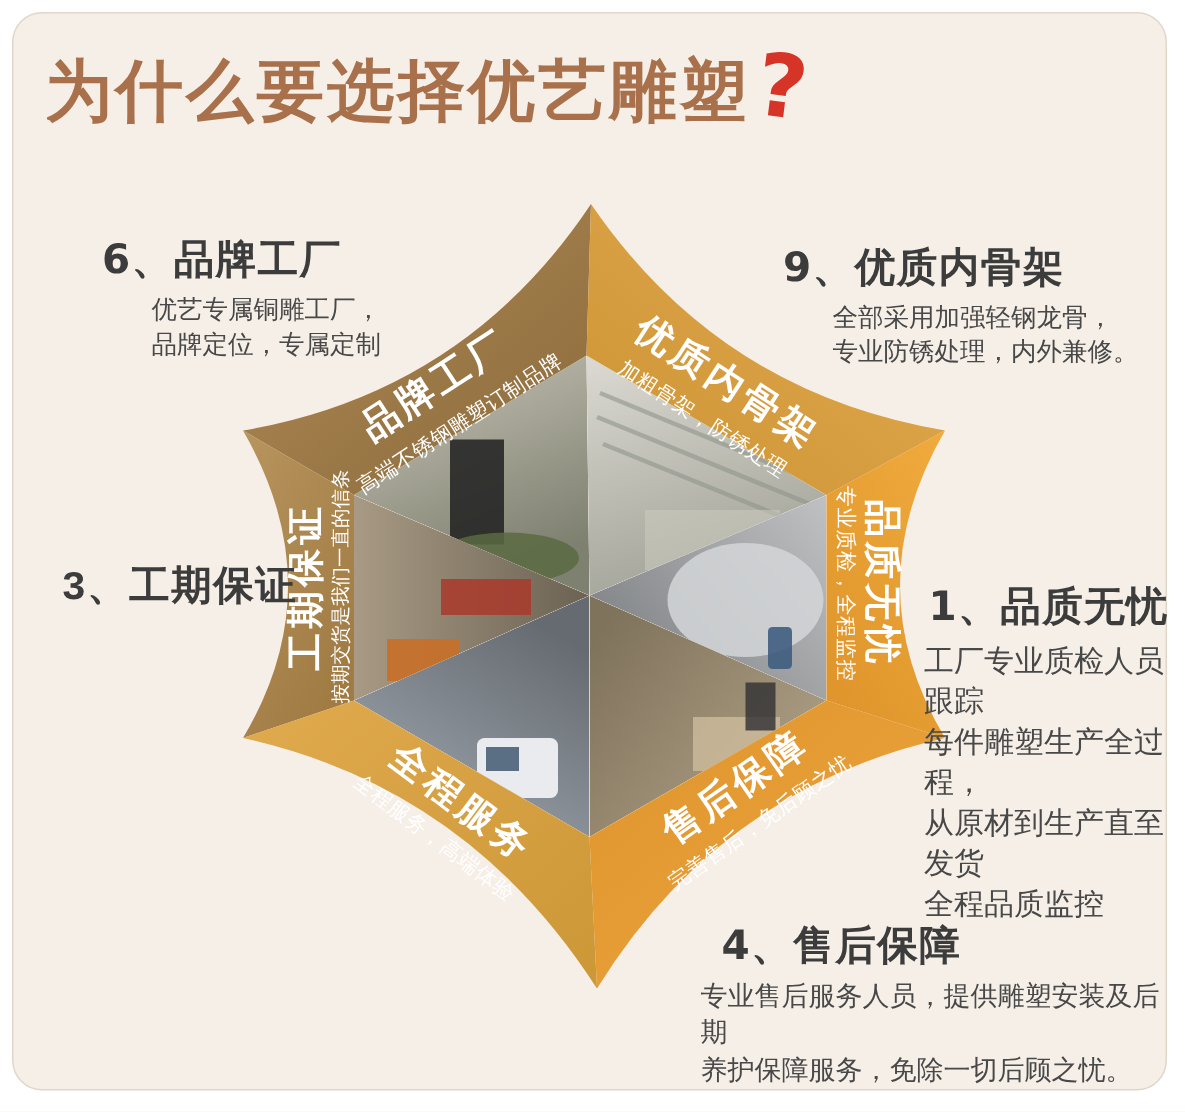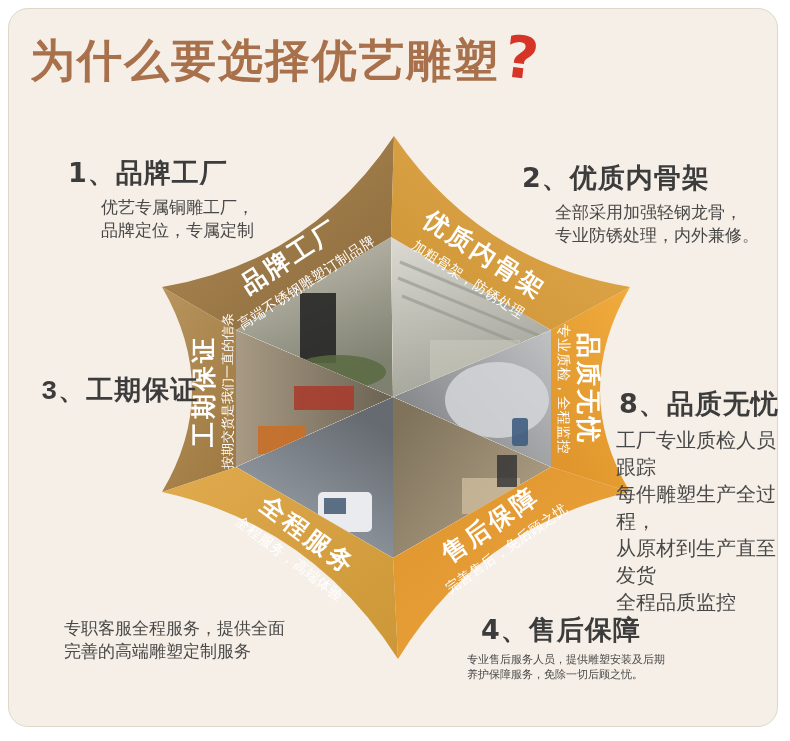--- a/index.html
+++ b/index.html
@@ -37,21 +37,21 @@
     margin-top:5px;font-size:17px;line-height:1.35;
     color:var(--desc,#484848);white-space:pre-line;
   }
   .item1{left:68px;top:155px;} .item1 .item-desc{margin-left:33px;}
   .item2{left:522px;top:160px;} .item2 .item-desc{margin-left:33px;}
   .item3{left:25px;top:372px;} .item3 .item-heading{margin-left:16px;font-family:Liberation Mono, monospace;}
   .item4{left:616px;top:386px;} .item4 .item-heading{margin-left:3px;}
   .item4 .item-desc{font-size:20px;}
   .item5{left:64px;top:612px;} .item5 .item-heading{margin-left:17px;}
   .item6{left:467px;top:612px;} .item6 .item-heading{margin-left:14px;}
-  .item6 .item-desc{font-size:11px;}
+  .item6 .item-desc{font-size:18px;}
   
   .band-main{
     fill:#ffffff;font-weight:700;font-size:25px;letter-spacing:3px;
     text-anchor:middle;dominant-baseline:middle;
   }
   .band-sub{
     fill:#ffffff;font-size:14px;letter-spacing:0.5px;
     text-anchor:middle;dominant-baseline:middle;
   }
   .band-sub.long{font-size:13px;letter-spacing:0px;}
@@ -196,41 +196,39 @@
 
       <text class="band-main" transform="translate(307,536) rotate(37)">全程服务</text>
       <text class="band-sub" transform="translate(289,559) rotate(37)">全程服务，高端体验</text>
 
       <text class="band-main" transform="translate(491,526) rotate(-35)">售后保障</text>
       <text class="band-sub" transform="translate(507,549) rotate(-35)">完善售后，免后顾之忧</text>
     </g>
   </svg>
 
   <div class="item item1">
-    <div class="item-heading">1、品牌工厂</div>
+    <div class="item-heading">6、品牌工厂</div>
     <div class="item-desc">优艺专属铜雕工厂，
 品牌定位，专属定制</div>
   </div>
   <div class="item item2">
-    <div class="item-heading">2、优质内骨架</div>
+    <div class="item-heading">9、优质内骨架</div>
     <div class="item-desc">全部采用加强轻钢龙骨，
 专业防锈处理，内外兼修。</div>
   </div>
   <div class="item item3">
     <div class="item-heading">3、工期保证</div>
   </div>
   <div class="item item4">
-    <div class="item-heading">8、品质无忧</div>
+    <div class="item-heading">1、品质无忧</div>
     <div class="item-desc">工厂专业质检人员跟踪
 每件雕塑生产全过程，
 从原材到生产直至发货
 全程品质监控</div>
   </div>
   <div class="item item5">
-    <div class="item-desc">专职客服全程服务，提供全面
-完善的高端雕塑定制服务</div>
   </div>
   <div class="item item6">
     <div class="item-heading">4、售后保障</div>
     <div class="item-desc">专业售后服务人员，提供雕塑安装及后期
 养护保障服务，免除一切后顾之忧。</div>
   </div>
 </div>
 
 </body></html>

